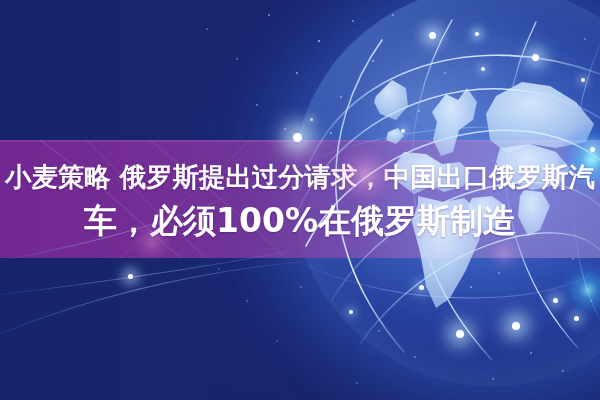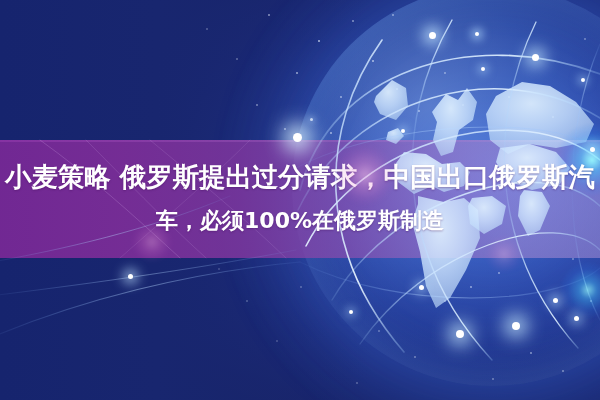--- a/index.html
+++ b/index.html
@@ -100,21 +100,21 @@
   .line {
     color: #ffffff;
     font-weight: bold;
     font-size: 29px;
     line-height: 44px;
     letter-spacing: 0px;
     white-space: nowrap;
     text-shadow: 0 1px 2px rgba(60,10,80,0.35);
   }
   .line1 { font-size: 28.4px; }
-  .line2 { font-size: 22px; }
+  .line2 { font-size: 33px; }
 
   
   .star {
     position: absolute;
     border-radius: 50%;
     background: #eaf3ff;
     z-index: 12;
   }
   .node {
     position: absolute;

